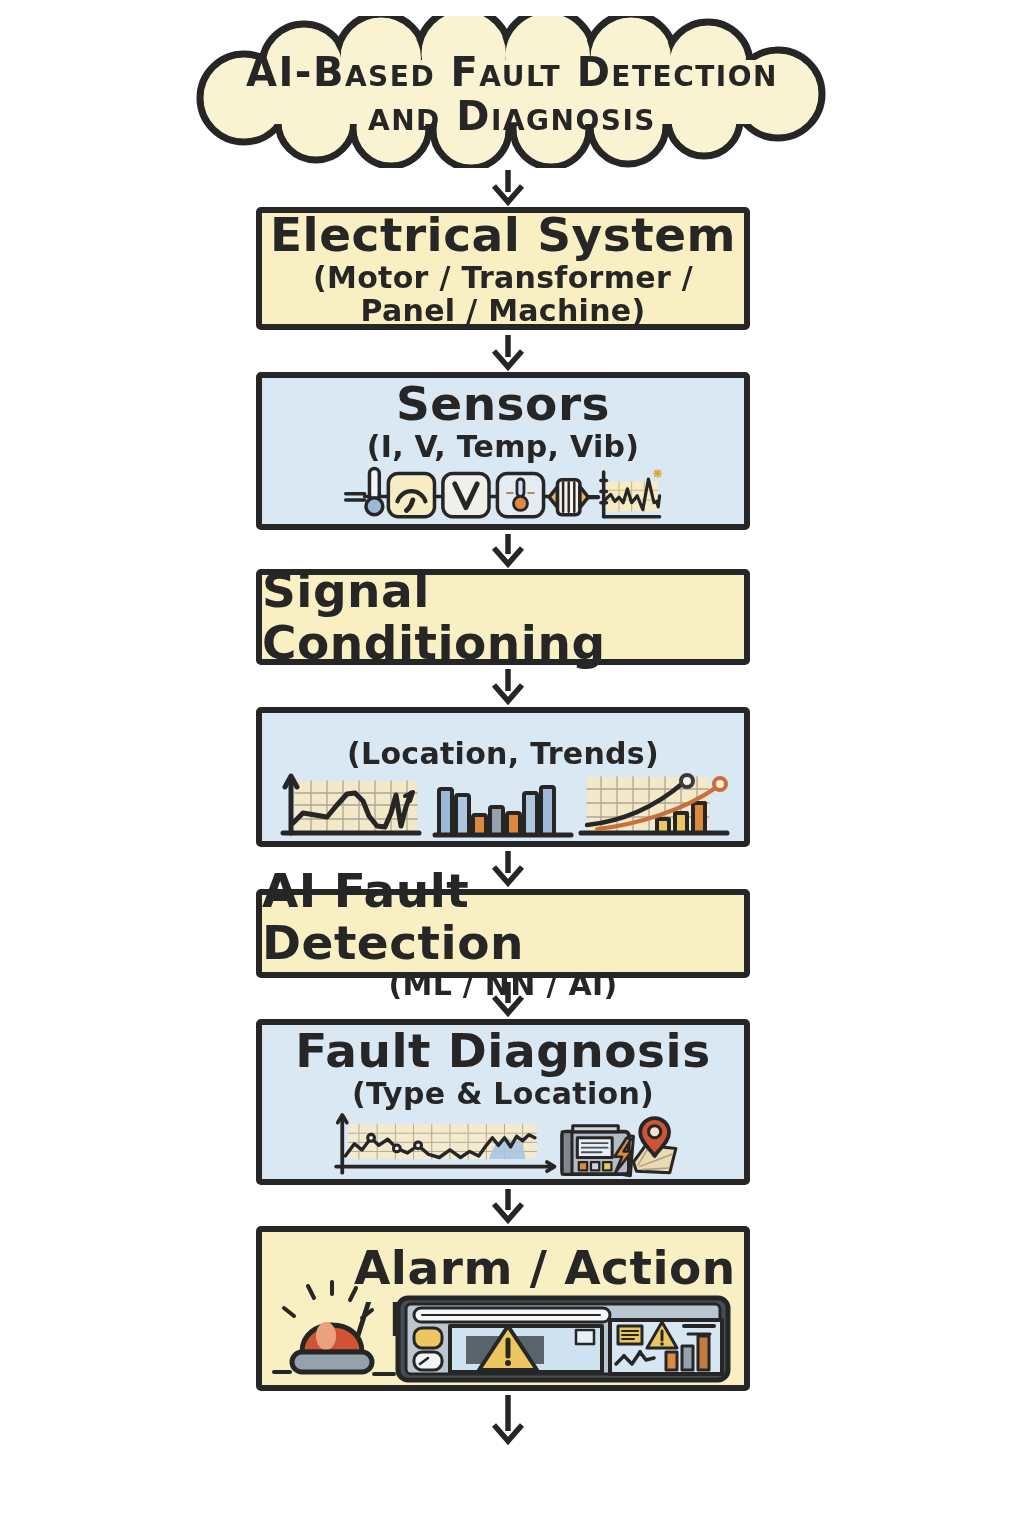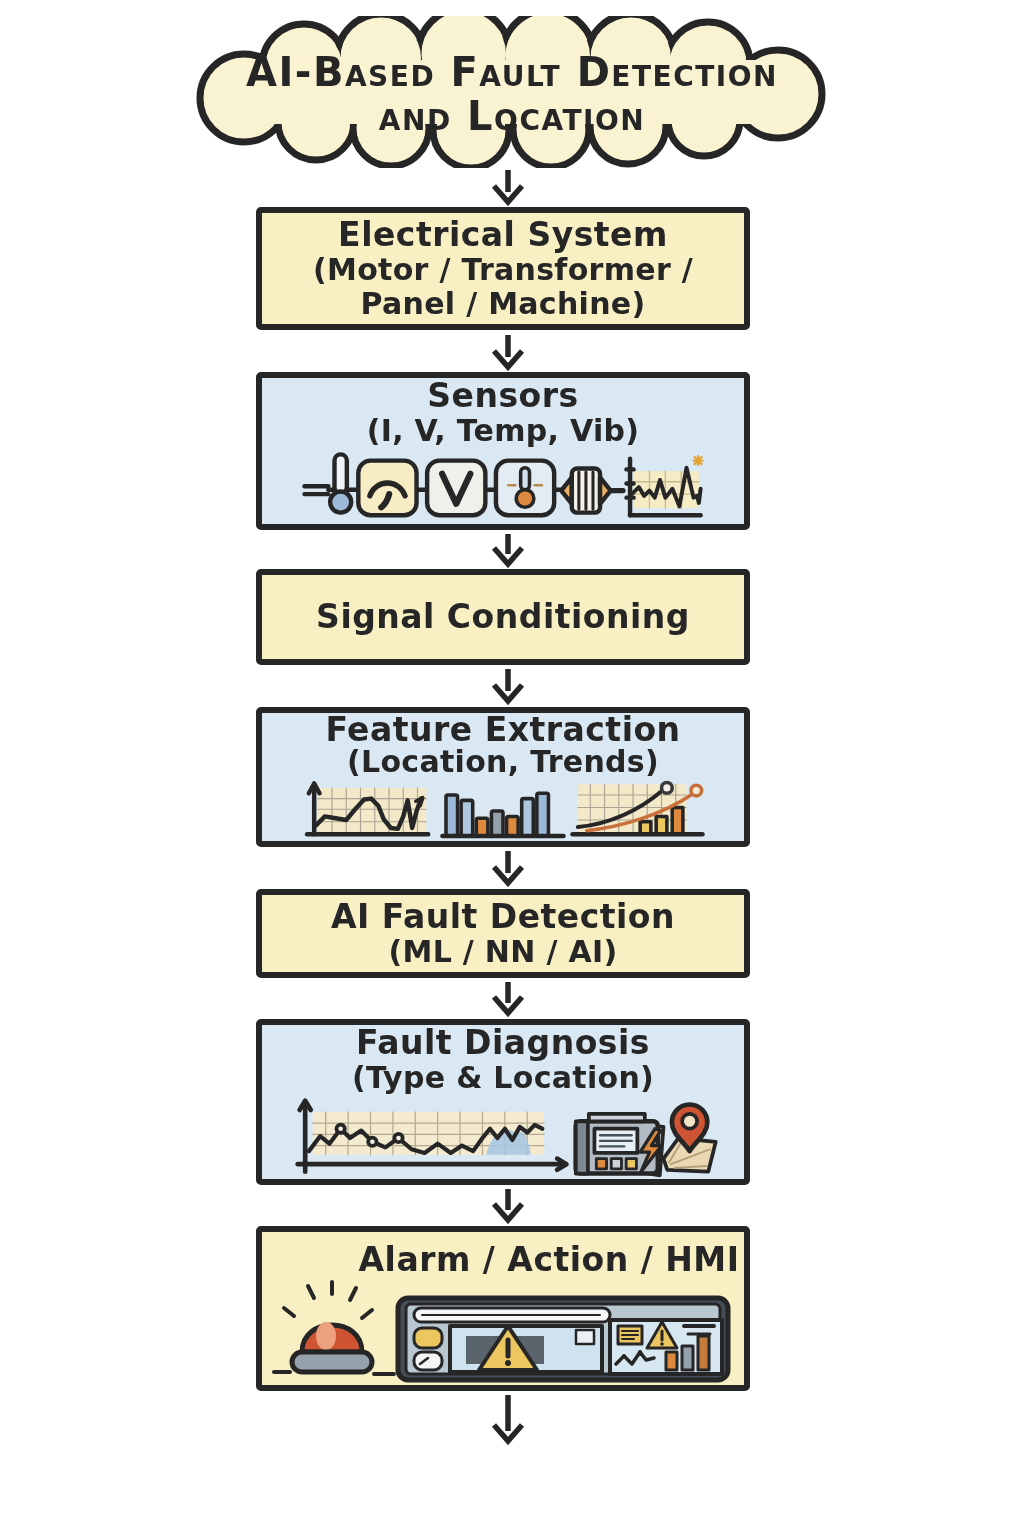--- a/index.html
+++ b/index.html
@@ -22,21 +22,21 @@
   
   .flow-arrow { position:absolute; left:486px; width:44px; }
   
   .box {
     position:absolute; left:256px; width:494px; box-sizing:border-box;
     border:6px solid var(--ink); border-radius:5px;
     display:flex; flex-direction:column; align-items:center; justify-content:center;
   }
   .box.yellow { background:var(--yellow-fill); }
   .box.blue   { background:var(--blue-fill);justify-content:flex-end; }
-  .box-title { font-size:33px; font-weight:bold; line-height:1.1; letter-spacing:0.5px; }
+  .box-title { font-size:47px; font-weight:bold; line-height:1.1; letter-spacing:0.5px; }
   .box-sub   { font-size:30px; font-weight:bold; line-height:1.12; letter-spacing:0.3px; }
   .icons-svg { display:block; margin-top:2px; }
   .icons-svg * { stroke-linecap:round; stroke-linejoin:round; }
   
   #box-alarm { justify-content:flex-start; }
   #box-alarm .box-title { margin-top:10px; padding-left:92px; }
   #box-alarm .icons-svg { position:absolute; left:8px; top:40px; }
 </style>
 </head>
 <body>
@@ -74,21 +74,21 @@
         <circle cx="215" cy="112" r="34"></circle>
           <circle cx="295" cy="114" r="34"></circle>
           <circle cx="375" cy="113" r="34"></circle>
         <circle cx="452" cy="110" r="34"></circle>
           <circle cx="528" cy="104" r="32"></circle>
         <rect x="62" y="44" width="545" height="64"></rect>
       </g>
     </svg>
     <div class="cloud-text">
       <div class="cloud-line">AI-Based Fault Detection</div>
-      <div class="cloud-line">and Location</div>
+      <div class="cloud-line">and Diagnosis</div>
     </div>
   </div>
 
   <svg class="flow-arrow" style="top:168px" width="44" height="38" viewBox="0 0 44 38">
     <g stroke="#262626" stroke-width="5.5" fill="none">
         <line x1="22" y1="2" x2="22" y2="24"></line>
         <polyline points="8,18 22,34 36,18"></polyline>
       </g>
   </svg>
 
@@ -187,21 +187,20 @@
   </section>
 
   <svg class="flow-arrow" style="top:667px" width="44" height="38" viewBox="0 0 44 38">
     <g stroke="#262626" stroke-width="5.5" fill="none">
         <line x1="22" y1="2" x2="22" y2="24"></line>
         <polyline points="8,18 22,34 36,18"></polyline>
       </g>
   </svg>
 
   <section class="box blue" style="top:707px; height:140px">
-    <div class="box-title" style="line-height:1.02">Feature Extraction</div>
     <div class="box-sub" style="line-height:1.0">(Location, Trends)</div>
     <svg class="icons-svg" width="456" height="70" viewBox="0 0 456 70">
       <g>
         <rect x="20" y="10" width="122" height="50" fill="#f3e9c8" stroke="none"></rect>
         <g stroke="#6f6f6f" stroke-width="1.3" opacity="0.55">
           <line x1="36" y1="10" x2="36" y2="60"></line>
             <line x1="52" y1="10" x2="52" y2="60"></line>
             <line x1="68" y1="10" x2="68" y2="60"></line>
           <line x1="84" y1="10" x2="84" y2="60"></line>
             <line x1="100" y1="10" x2="100" y2="60"></line>

